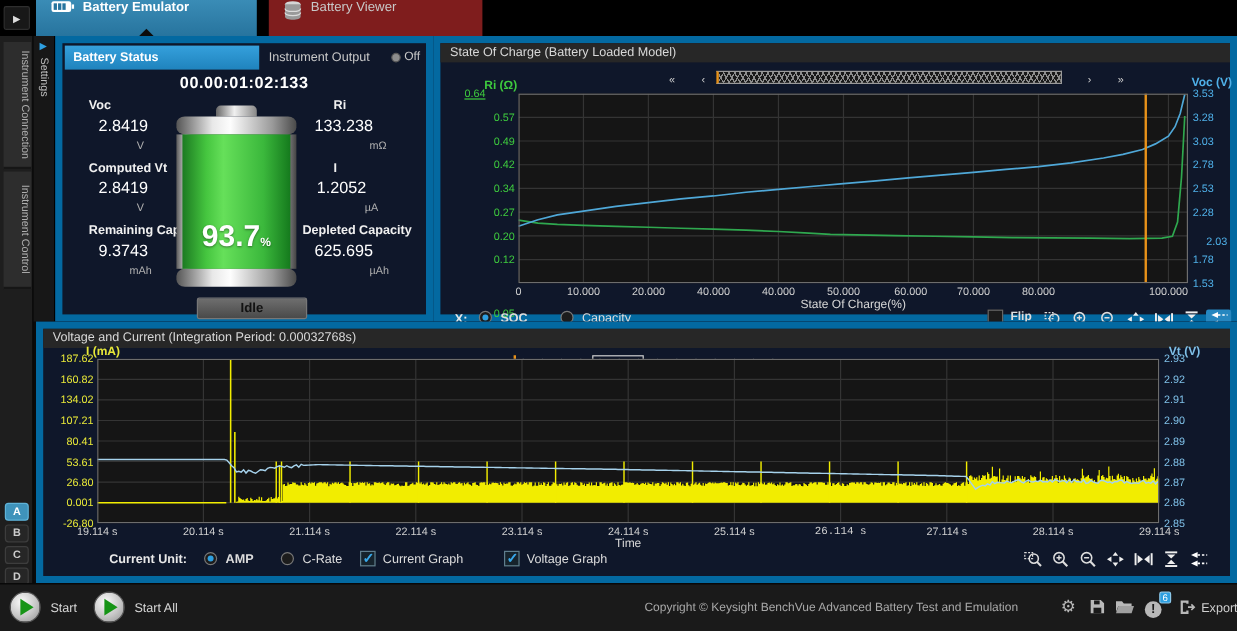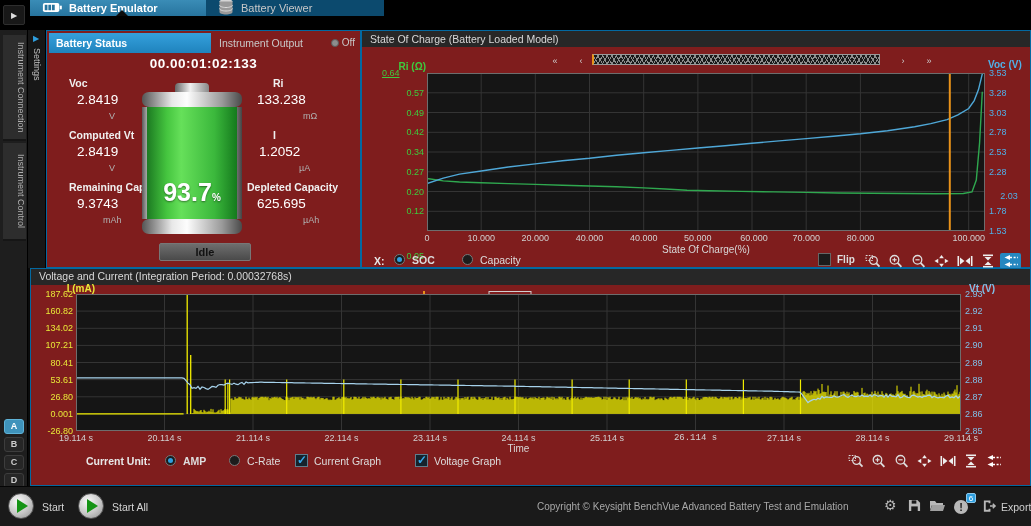--- a/index.html
+++ b/index.html
@@ -2,39 +2,39 @@
 <html><head>
 <meta charset="utf-8">
 <style>
   *{margin:0;padding:0;box-sizing:border-box}
   html,body{width:1031px;height:526px;overflow:hidden}
   body{position:relative;background:#0a0a0a;font-family:"Liberation Sans",sans-serif;color:#ddd;font-size:11px}
 
   
   #tabbar{position:absolute;left:0;top:0;width:1031px;height:30px;background:#000}
   #expander{position:absolute;left:3px;top:5px;width:22px;height:20px;background:#181818;border:1px solid #2e2e2e;color:#ddd;font-size:8px;text-align:center;line-height:19px;border-radius:2px}
-  .toptab{position:absolute;top:0;height:16px;display:flex;align-items:center;gap:7px;padding:0 12px;font-size:11px;cursor:default}
+  .toptab{position:absolute;top:0;height:30px;display:flex;gap:7px;padding:0 12px;font-size:11px;cursor:default}
   #tab-emulator{left:30px;width:184px;background:linear-gradient(#3a8cb6,#27749e);color:#fff;font-weight:bold}
   #tab-emulator::after{content:'';position:absolute;left:50%;bottom:0;margin-left:-6px;border-left:6px solid transparent;border-right:6px solid transparent;border-bottom:6px solid #0c0c0c}
-  #tab-viewer{left:206px;width:178px;background:#0c4a6e;color:#c8c8c8}
+  #tab-viewer{left:224px;width:178px;background:#7f1d1d;color:#c8c8c8}
 
   
   #sidebar{position:absolute;left:0;top:30px;width:28px;height:456px;background:#1e1e1e;border-right:1px solid #000}
   .vtab{position:absolute;left:3px;width:23px;writing-mode:vertical-rl;background:#2d2d2d;color:#b0b0b0;font-size:9px;text-align:center;overflow:hidden;padding:6px 0;border-bottom:2px solid #161616}
   #channels{position:absolute;left:4px;top:419px;width:20px;height:72px}
   .chan{position:absolute;left:0;width:20px;height:15px;background:#262626;border:1px solid #3d3d3d;border-radius:3px;color:#ccc;font-size:9px;font-weight:bold;text-align:center;line-height:13px}
   .chan.active{background:#3f93bb;border-color:#5fb3d8;color:#fff}
 
   
   #settings-strip{position:absolute;left:28px;top:30px;width:18px;height:238px;background:#171717;border-right:1px solid #000}
   #settings-arrow{position:absolute;left:5px;top:4px;color:#2e9fe0;font-size:8px}
   #settings-label{position:absolute;left:4px;top:18px;writing-mode:vertical-rl;color:#c0c0c0;font-size:9px}
 
   
-  .panel{position:absolute;background:#7f1d1d;border:1px solid #0369a1}
+  .panel{position:absolute;background:#0f172a;border:6px solid #0369a1}
   .panel-header{position:absolute;left:0;top:0;right:0;background:#272727;color:#d8d8d8;font-size:10.5px;padding:2px 8px}
 
   
   #battery-panel{left:46px;top:30px;width:315px;height:238px}
   #bs-title{position:absolute;left:2px;top:2px;width:162px;height:20px;background:linear-gradient(#35a0dc,#1f83bd);color:#fff;font-size:10.5px;font-weight:bold;line-height:20px;padding-left:7px}
   #io-label{position:absolute;left:172px;top:2px;height:20px;line-height:20px;color:#c8c8c8;font-size:10.5px}
   #io-state{position:absolute;right:5px;top:2px;height:20px;line-height:20px;color:#c8c8c8;font-size:10px;display:flex;align-items:center;gap:3px}
   .outdot{width:8px;height:8px;border-radius:50%;background:#8d8d8d;border:1px solid #5a5a5a;display:inline-block}
   #timer{position:absolute;left:0;top:25px;width:100%;text-align:center;color:#fff;font-size:13.5px;font-weight:bold;letter-spacing:.5px}
   .mlabel{position:absolute;color:#f0f0f0;font-size:10.5px;font-weight:bold;white-space:nowrap}

